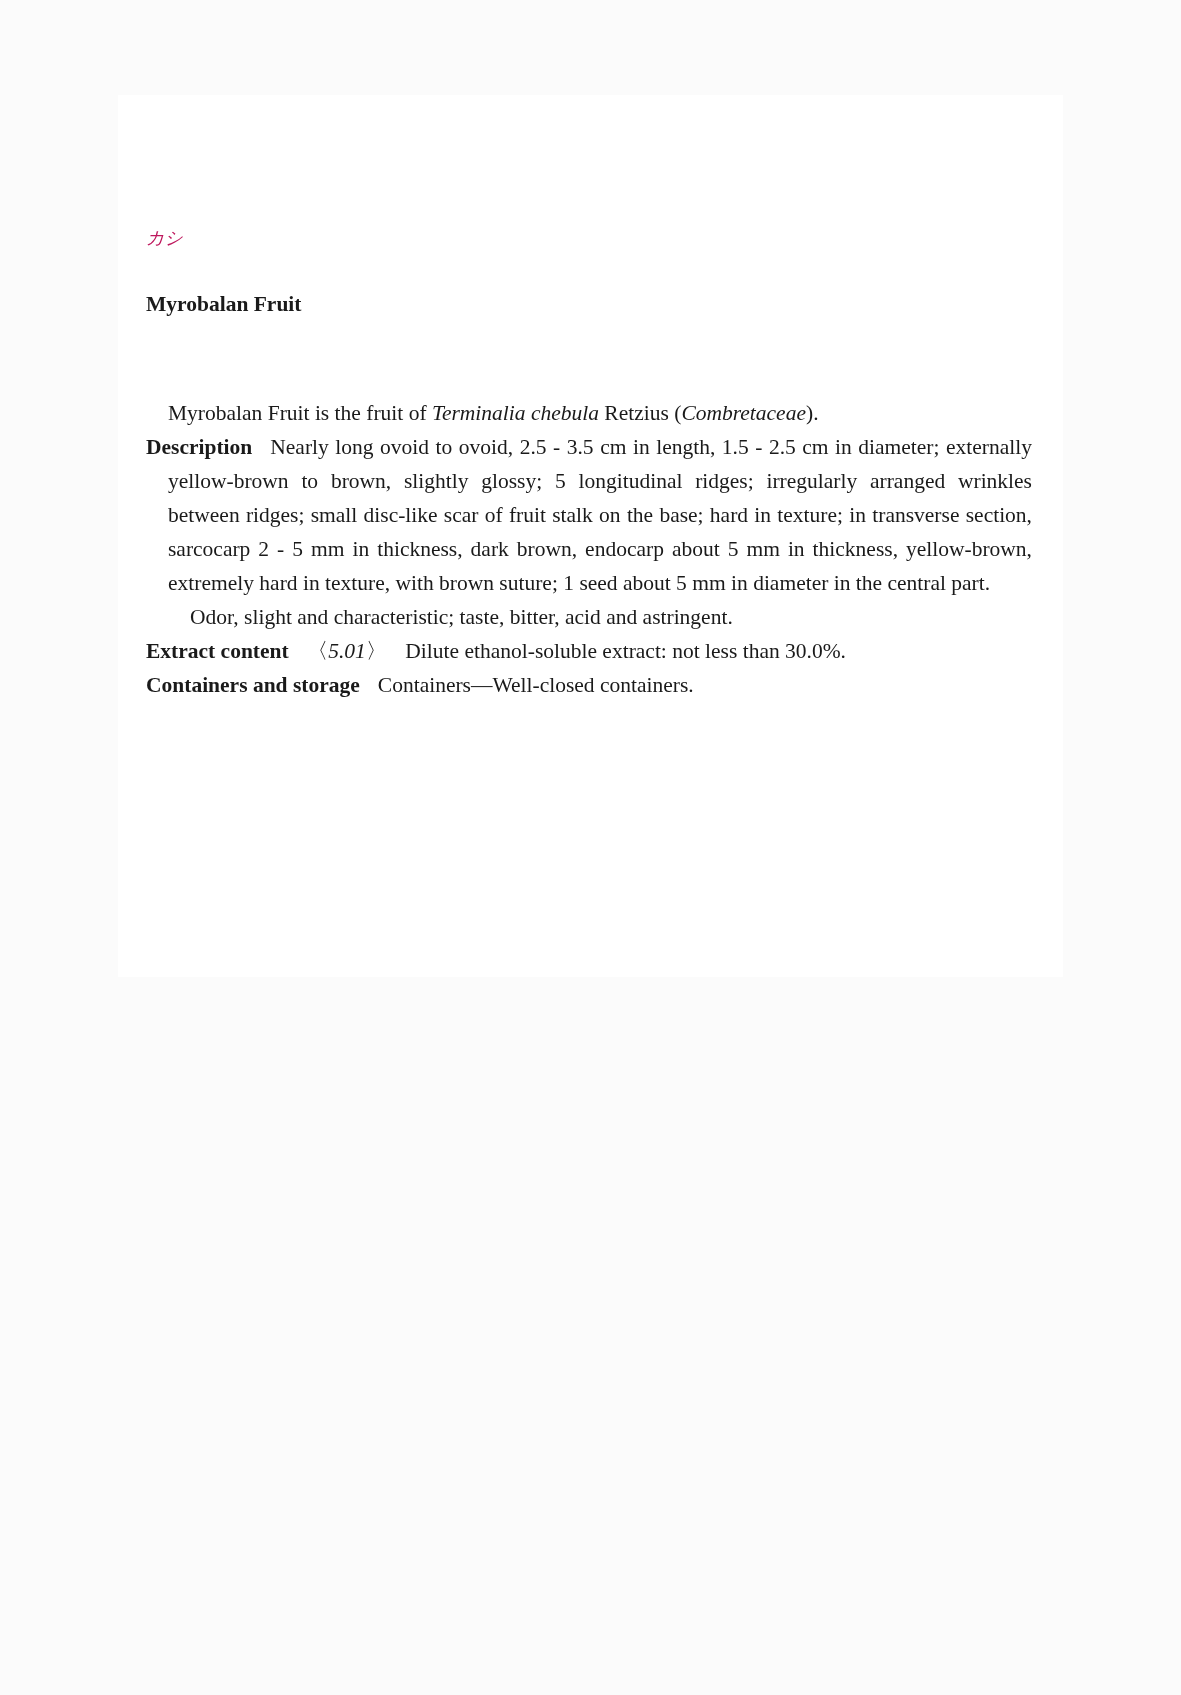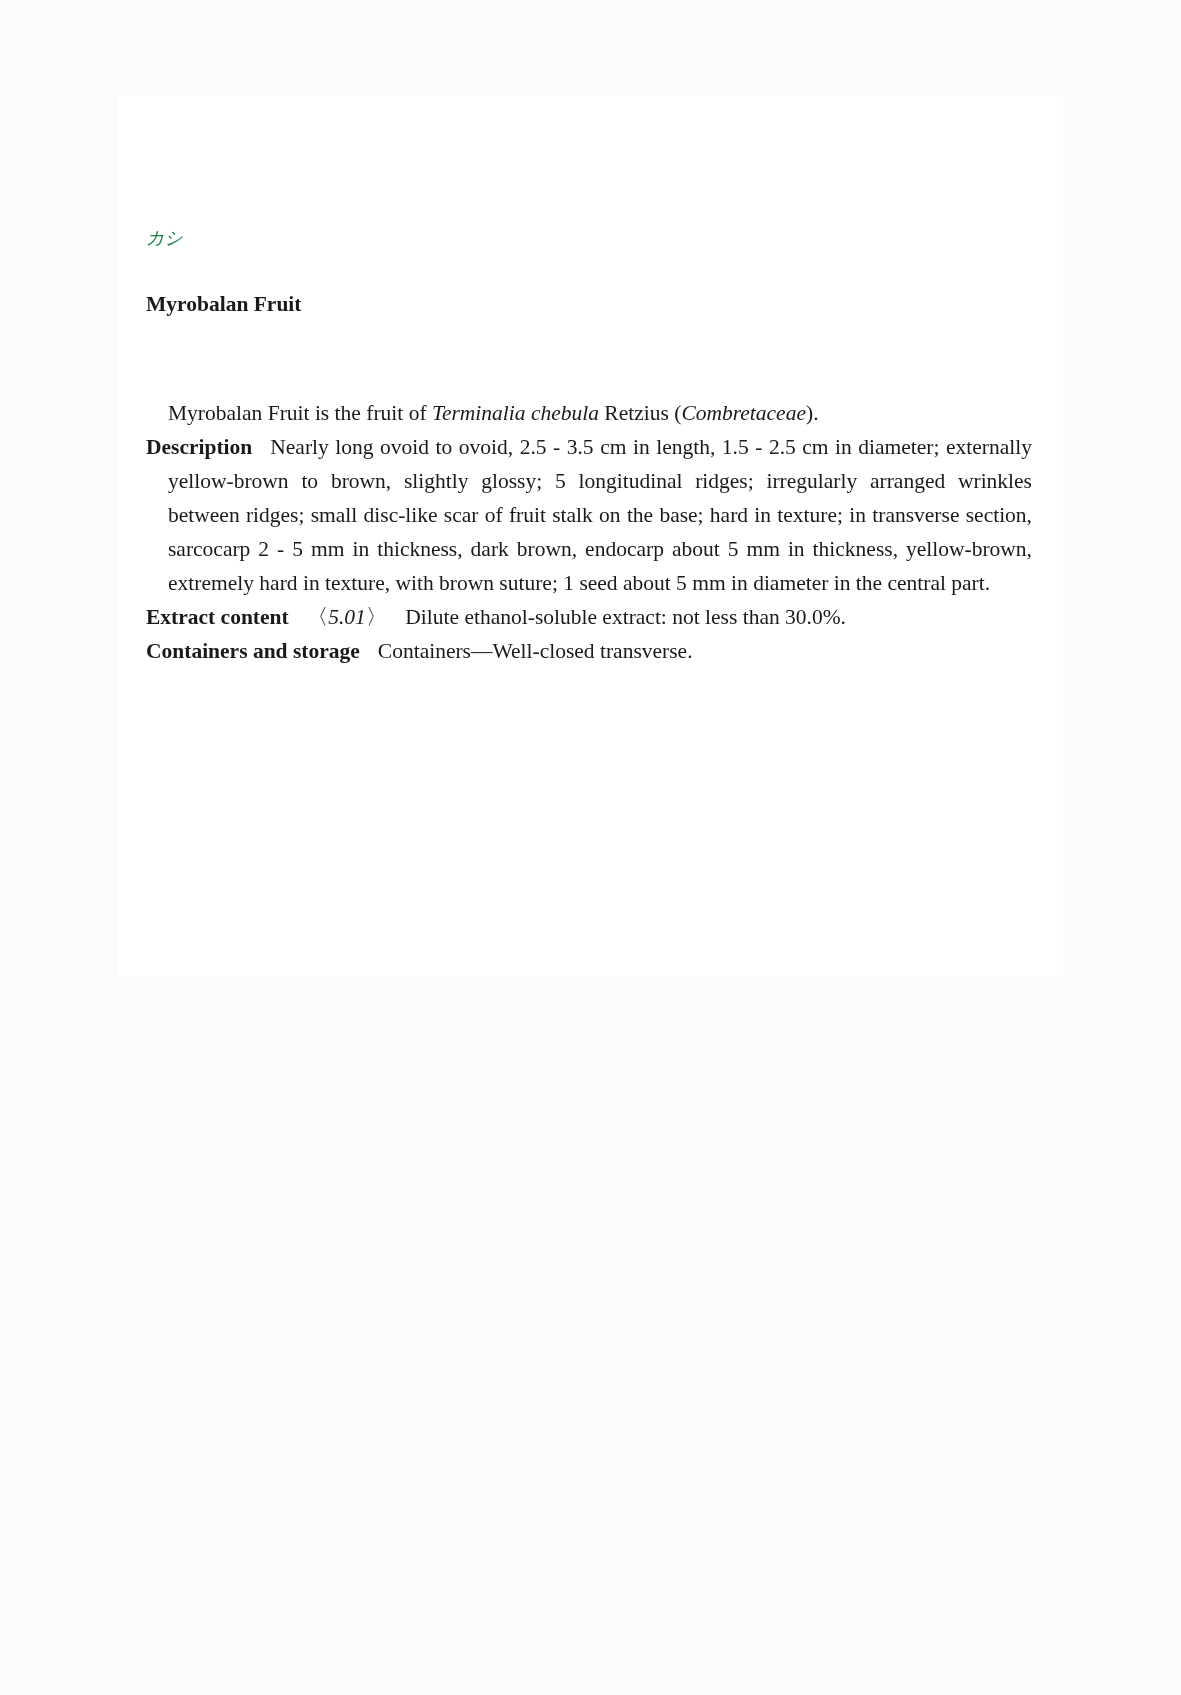--- a/index.html
+++ b/index.html
@@ -28,21 +28,21 @@
     left: 28px;
     top: 126px;
     width: 886px;
     font-family: "Liberation Serif", "DejaVu Serif", serif;
     font-size: 21.5px;
     line-height: 34px;
   }
   .kana {
     font-family: "DejaVu Sans", sans-serif;
     font-size: 18px;
-    color: #15803d;
+    color: #be185d;
     font-style: italic;
     height: 34px;
     line-height: 34px;
   }
   .title {
     font-weight: bold;
     height: 34px;
     margin-top: 32px;
   }
   .latin {
@@ -86,26 +86,29 @@
     <div class="title">Myrobalan Fruit</div>
     <div class="spacer"></div>
 
     <div class="para indent-first">
       <span>Myrobalan Fruit is the fruit of </span><em>Terminalia chebula</em><span> Retzius (</span><em>Combretaceae</em><span>).</span>
     </div>
 
     <div class="section">
       <span class="label">Description</span><span class="gap"></span><span>Nearly long ovoid to ovoid, 2.5 - 3.5 cm in length, 1.5 - 2.5 cm in diameter; externally yellow-brown to brown, slightly glossy; 5 longitudinal ridges; irregularly arranged wrinkles between ridges; small disc-like scar of fruit stalk on the base; hard in texture; in transverse section, sarcocarp 2 - 5 mm in thickness, dark brown, endocarp about 5 mm in thickness, yellow-brown, extremely hard in texture, with brown suture; 1 seed about 5 mm in diameter in the central part.</span>
     </div>
+    <div class="sub">
+      <span>Odor, slight and characteristic; taste, bitter, acid and astringent.</span>
+    </div>
 
 
 
 
     <div class="section">
       <span class="label">Extract content</span><span class="gap"></span><span class="angle">〈</span><span class="ref">5.01</span><span class="angle">〉</span><span class="gap"></span><span>Dilute ethanol-soluble extract: not less than 30.0%.</span>
     </div>
 
     <div class="section">
-      <span class="label">Containers and storage</span><span class="gap"></span><span>Containers—Well-closed transverse.</span>
+      <span class="label">Containers and storage</span><span class="gap"></span><span>Containers—Well-closed containers.</span>
     </div>
 
   </div>
 </div>
 
 </body></html>

